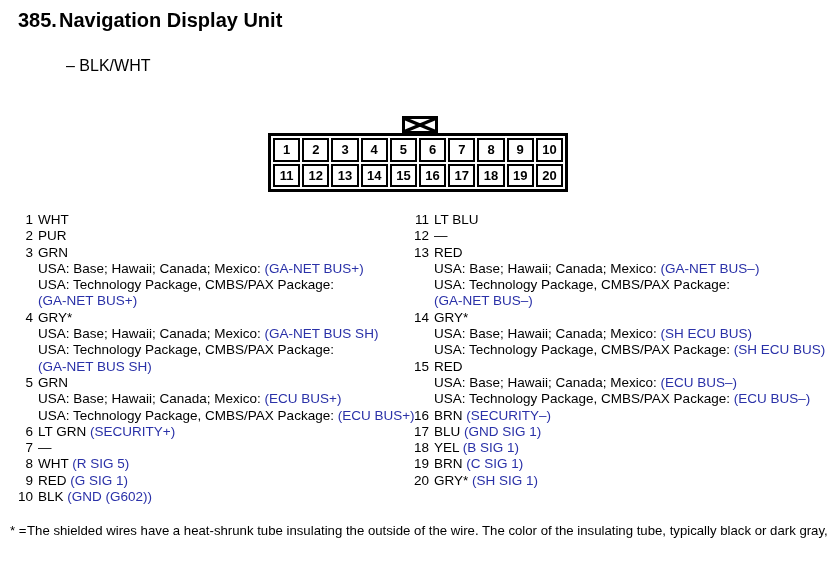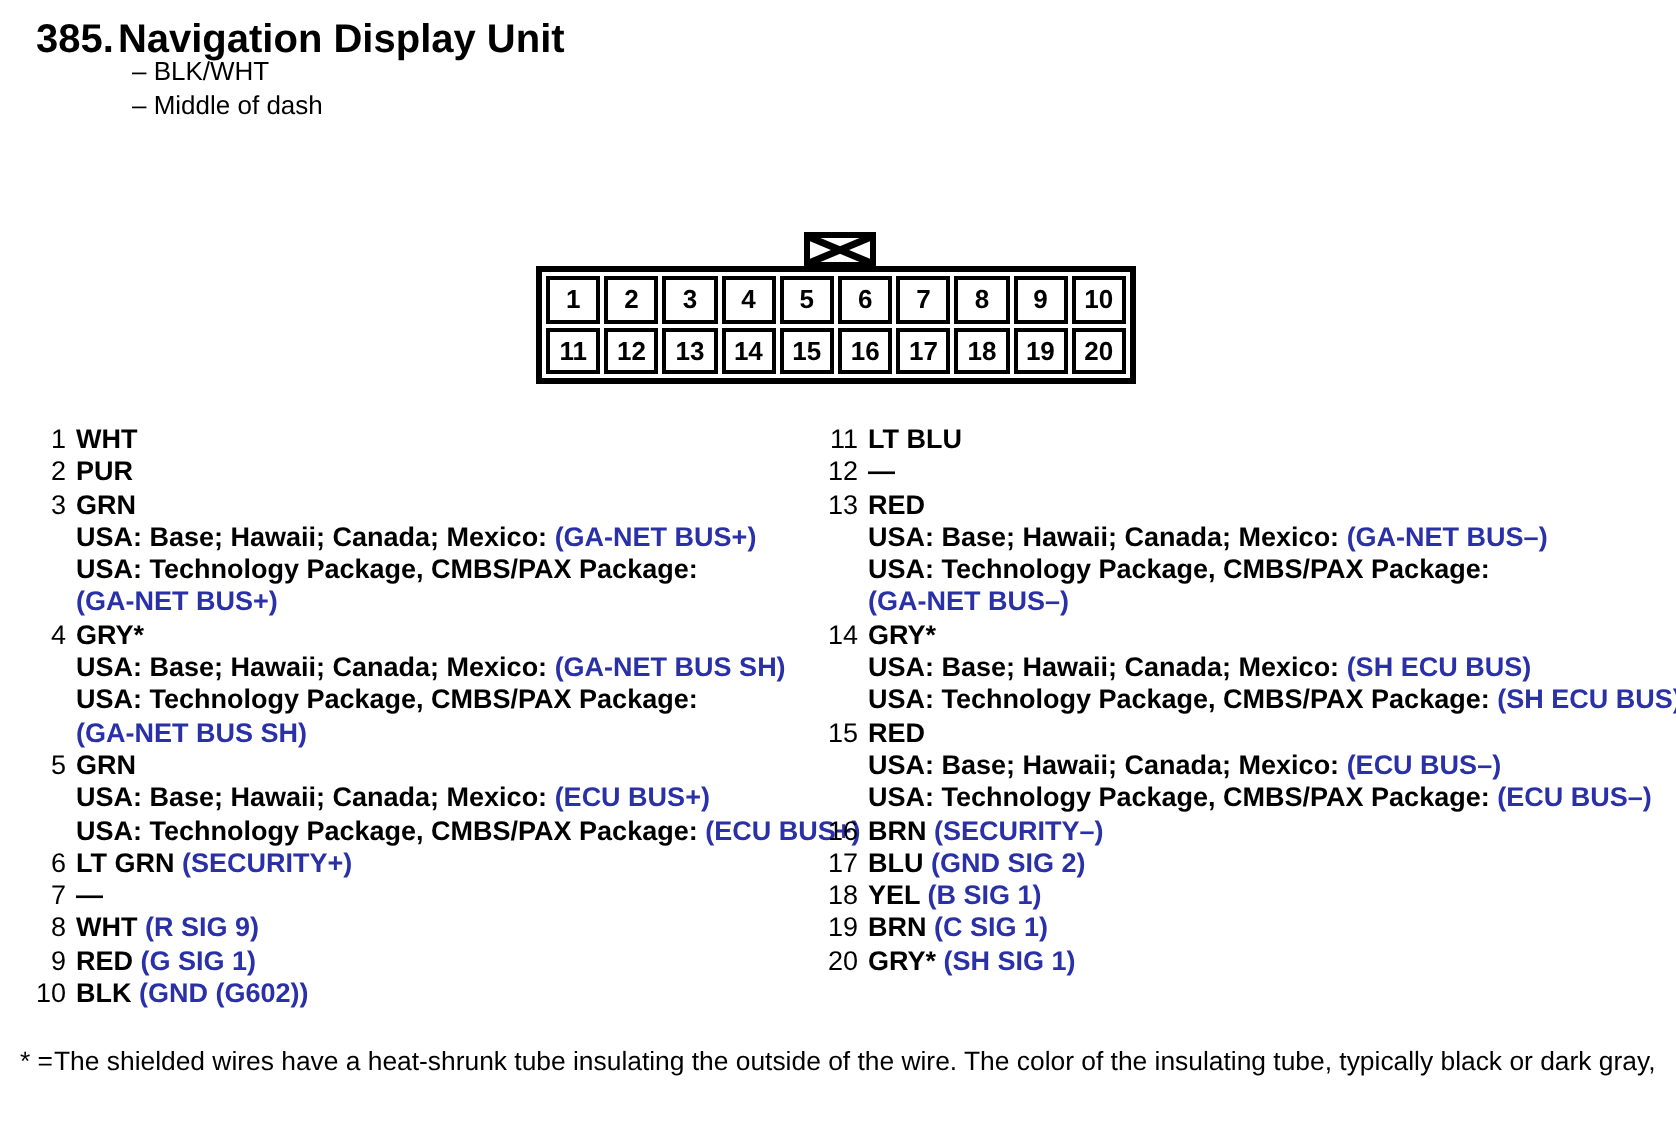--- a/index.html
+++ b/index.html
@@ -9,22 +9,22 @@
     width: 838px; height: 566px; overflow: hidden; position: relative;
     background: var(--bg); color: var(--ink);
     font-family: "Liberation Sans", sans-serif;
   }
   .title {
     position: absolute; left: 18px; top: 9px; margin: 0;
     font-size: 20px; font-weight: bold; white-space: nowrap;
   }
   .title .t-num { margin-right: 2px; }
   .bullets {
-    position: absolute; left: 66px; top: 27px;
-    font-size: 13px; line-height: 17px; white-space: nowrap;
+    position: absolute; left: 66px; top: 57px;
+    font-size: 16px; line-height: 17px; white-space: nowrap;
   }
   
   .connector { position: absolute; left: 268px; top: 116px; width: 300px; height: 77px; }
   .key-tab { position: absolute; left: 134px; top: 0; width: 36px; height: 18px; }
   .grid-box {
     position: absolute; left: 0; top: 17px; width: 300px; height: 59px;
     border: 3px solid #000; padding: 2px; background: #fff;
     display: grid; grid-template-columns: repeat(10, 1fr);
     grid-template-rows: 1fr 1fr; gap: 2px;
   }
@@ -36,38 +36,37 @@
   
   .pins {
     position: absolute; top: 212px;
     font-size: 13.5px; line-height: 16.3px; white-space: nowrap;
   }
   #pins-left  { left: 8px; }
   #pins-right { left: 410px; }
   .pin-line { display: flex; }
   .pin-num { flex: none; width: 25px; text-align: right; margin-right: 5px; }
   #pins-right .pin-num { width: 19px; }
-  .seg { white-space: pre; font-weight: bold; }
+  .seg { white-space: pre; }
   .blue { color: var(--blue); }
   
   .footnote {
     position: absolute; left: 10px; top: 523px; display: flex;
     font-size: 13.2px; line-height: 15.5px;
   }
   .fmark { flex: none; width: 17px; white-space: pre; }
   .ftext .fline { white-space: nowrap; }
 </style>
 </head>
 <body>
 
 <h1 class="title"><span class="t-num">385.</span><span>Navigation Display Unit</span></h1>
 
 <div class="bullets" id="bullets">
     <div class="bullet">– BLK/WHT</div>
-    <div class="bullet">– Middle of dash</div>
   </div>
 
 <div class="connector">
   <div class="key-tab">
     <svg width="36" height="18" viewBox="0 0 36 18">
       <rect x="1.5" y="1.5" width="33" height="15" fill="#ffffff" stroke="#000000" stroke-width="3"></rect>
       <line x1="2.5" y1="2.5" x2="33.5" y2="15.5" stroke="#000000" stroke-width="3.5"></line>
       <line x1="33.5" y1="2.5" x2="2.5" y2="15.5" stroke="#000000" stroke-width="3.5"></line>
     </svg>
   </div>
@@ -157,21 +156,21 @@
       <span class="seg">LT GRN </span>
       <span class="seg blue">(SECURITY+)</span>
     </div>
     <div class="pin-line">
       <span class="pin-num">7</span>
       <span class="seg">—</span>
     </div>
     <div class="pin-line">
       <span class="pin-num">8</span>
       <span class="seg">WHT </span>
-      <span class="seg blue">(R SIG 9)</span>
+      <span class="seg blue">(R SIG 5)</span>
     </div>
     <div class="pin-line">
       <span class="pin-num">9</span>
       <span class="seg">RED </span>
       <span class="seg blue">(G SIG 1)</span>
     </div>
     <div class="pin-line">
       <span class="pin-num">10</span>
       <span class="seg">BLK </span>
       <span class="seg blue">(GND (G602))</span>
@@ -232,21 +231,21 @@
       <span class="seg blue">(ECU BUS–)</span>
     </div>
     <div class="pin-line">
       <span class="pin-num">16</span>
       <span class="seg">BRN </span>
       <span class="seg blue">(SECURITY–)</span>
     </div>
     <div class="pin-line">
       <span class="pin-num">17</span>
       <span class="seg">BLU </span>
-      <span class="seg blue">(GND SIG 2)</span>
+      <span class="seg blue">(GND SIG 1)</span>
     </div>
     <div class="pin-line">
       <span class="pin-num">18</span>
       <span class="seg">YEL </span>
       <span class="seg blue">(B SIG 1)</span>
     </div>
     <div class="pin-line">
       <span class="pin-num">19</span>
       <span class="seg">BRN </span>
       <span class="seg blue">(C SIG 1)</span>

